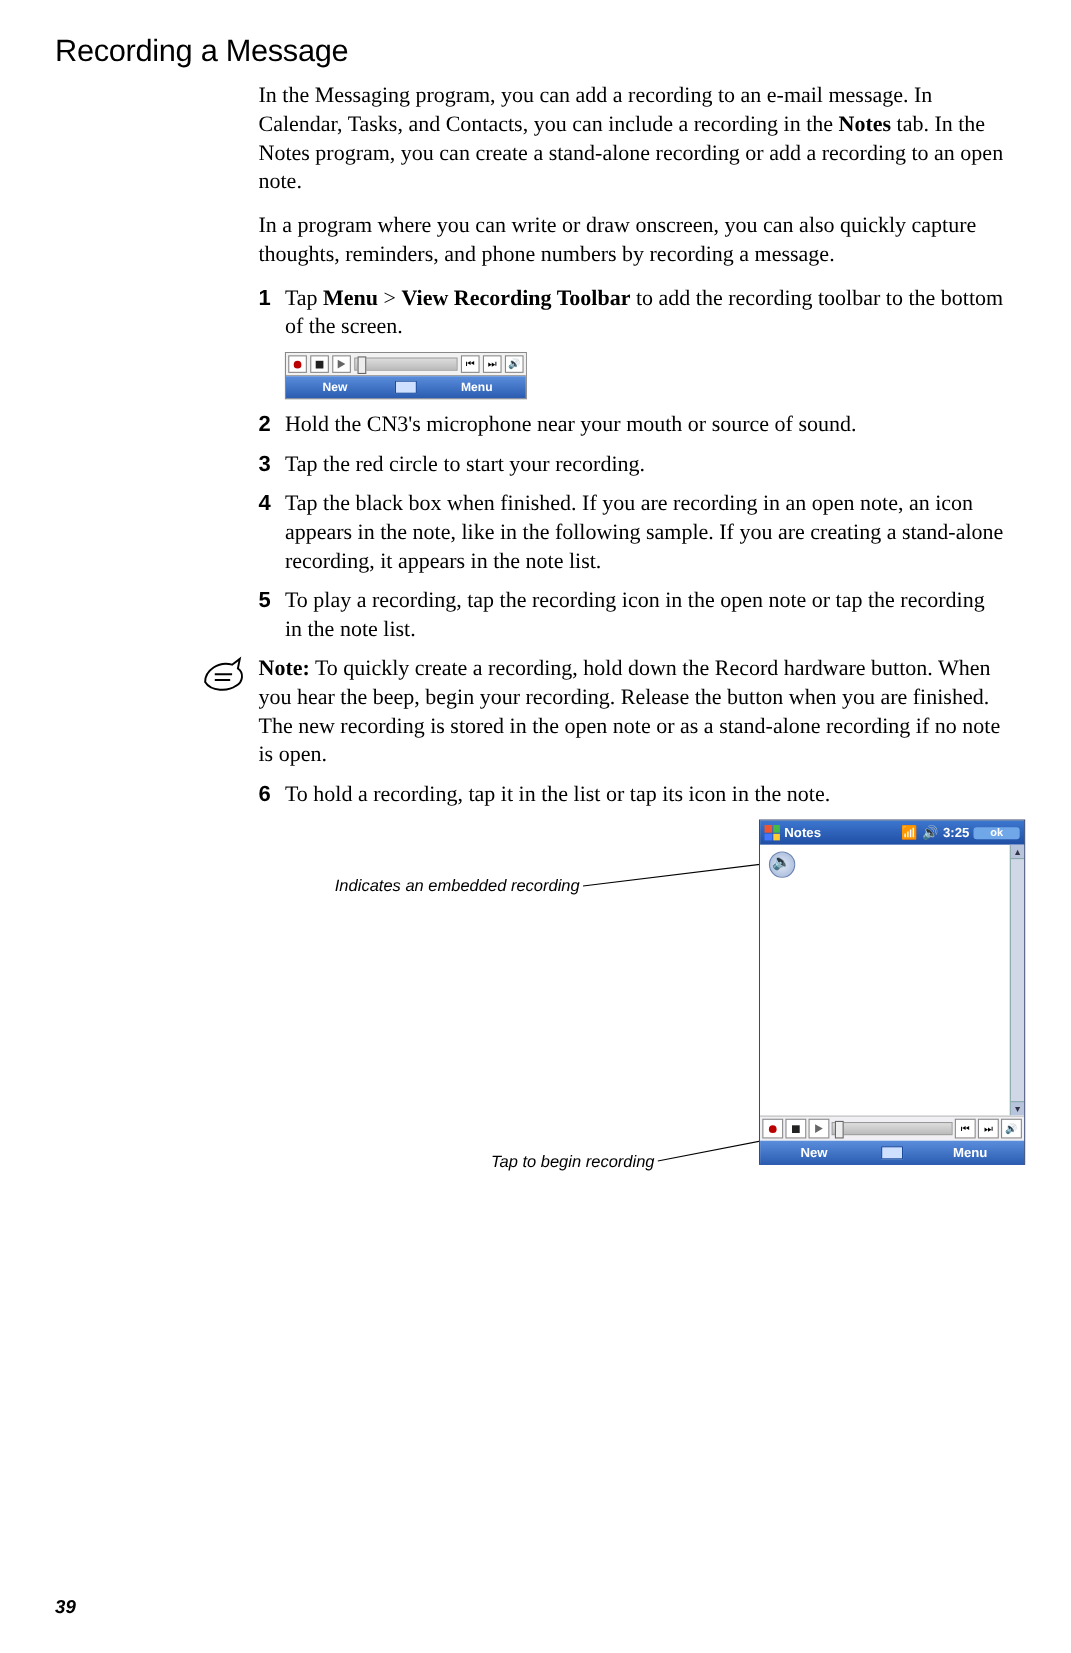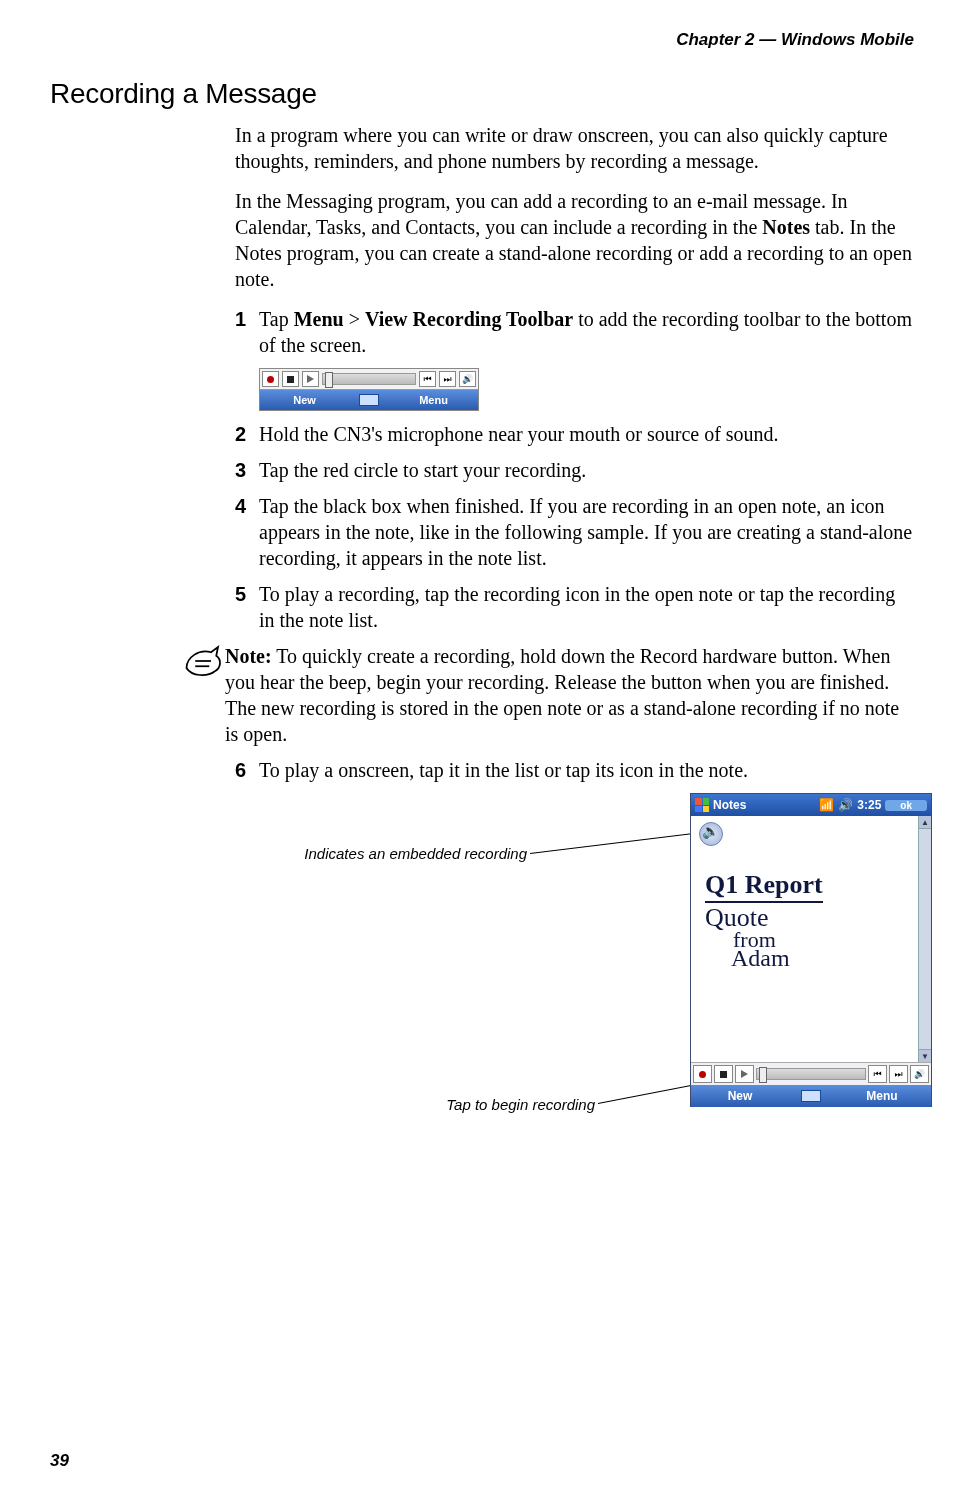--- a/index.html
+++ b/index.html
@@ -106,20 +106,21 @@
     height: 20px;
     align-items:center;
   }
   .toolbar-bottom .left{flex:1;text-align:center;}
   .toolbar-bottom .mid{width:40px;display:flex;justify-content:center;align-items:center;}
   .toolbar-bottom .right{flex:1;text-align:center;}
   .kbicon{width:18px;height:10px;background:#cfe0ff;border:1px solid #184a9c;}
   .note-row {
     display:flex;
     margin: 6px 0 10px -52px;
+    gap: 10px;
   }
   .note-icon {
     width: 42px; flex-shrink:0;
   }
   .note-text { flex:1; line-height:1.3; }
   .note-text b { font-weight: bold; }
   .figure-wrap {
     position: relative;
     margin-top: 8px;
     height: 330px;
@@ -183,29 +184,28 @@
     font-family: "Myriad Pro", "Segoe UI", Arial, sans-serif;
     font-weight: bold;
     font-style: italic;
     font-size: 17px;
   }
 </style>
 </head>
 <body>
 
 <div class="page">
-  <div class="running-header">Chapter 2 —  Windows Mobile</div>
 
   <h2 class="section-title">Recording a Message</h2>
 
   <div class="body">
-    <p>In a program where you can write or draw onscreen, you can also quickly capture thoughts, reminders, and phone numbers by recording a message.</p>
     <p>
       <span>In the Messaging program, you can add a recording to an e-mail message. In Calendar, Tasks, and Contacts, you can include a recording in the </span><b>Notes</b><span> tab. In the Notes program, you can create a stand-alone recording or add a recording to an open note.</span>
     </p>
+    <p>In a program where you can write or draw onscreen, you can also quickly capture thoughts, reminders, and phone numbers by recording a message.</p>
 
 
     <ol class="steps">
       <li>
         <span class="step-num">1</span>
         <span class="step-body">
           <span>Tap </span><b>Menu</b><span> &gt; </span><b>View Recording Toolbar</b><span> to add the recording toolbar to the bottom of the screen.</span>
         </span>
       </li>
     </ol>
@@ -257,21 +257,21 @@
         </svg>
       </div>
       <div class="note-text">
         <b>Note:</b><span> To quickly create a recording, hold down the Record hardware button. When you hear the beep, begin your recording. Release the button when you are finished. The new recording is stored in the open note or as a stand-alone recording if no note is open.</span>
       </div>
     </div>
 
     <ol class="steps">
       <li>
         <span class="step-num">6</span>
-        <span class="step-body">To play a onscreen, tap it in the list or tap its icon in the note.</span>
+        <span class="step-body">To hold a recording, tap it in the list or tap its icon in the note.</span>
       </li>
     </ol>
 
     <div class="figure-wrap">
       <div class="callout callout-1">Indicates an embedded recording</div>
       <div class="callout-line line1"></div>
       <div class="callout callout-2">Tap to begin recording</div>
       <div class="callout-line line2"></div>
 
       <div class="device">
@@ -284,26 +284,20 @@
             </span>
           <span>Notes</span>
           <span class="spacer"></span>
           <span>📶</span>
           <span>🔊</span>
           <span>3:25</span>
           <span class="ok">ok</span>
         </div>
         <div class="dev-canvas">
           <div class="speaker"></div>
-          <div class="handwriting">
-            <div class="hw1">Q1 Report</div>
-            <div class="hw2">Quote</div>
-            <div class="hw3">from</div>
-            <div class="hw4">Adam</div>
-          </div>
           <div class="dev-scroll">
             <div class="arrow">▲</div>
             <div class="arrow bot">▼</div>
           </div>
         </div>
         <div class="dev-rec-bar">
           <span class="tb-btn tb-rec"></span>
           <span class="tb-btn tb-stop"></span>
           <span class="tb-btn tb-play"></span>
           <span class="tb-slider"></span>

